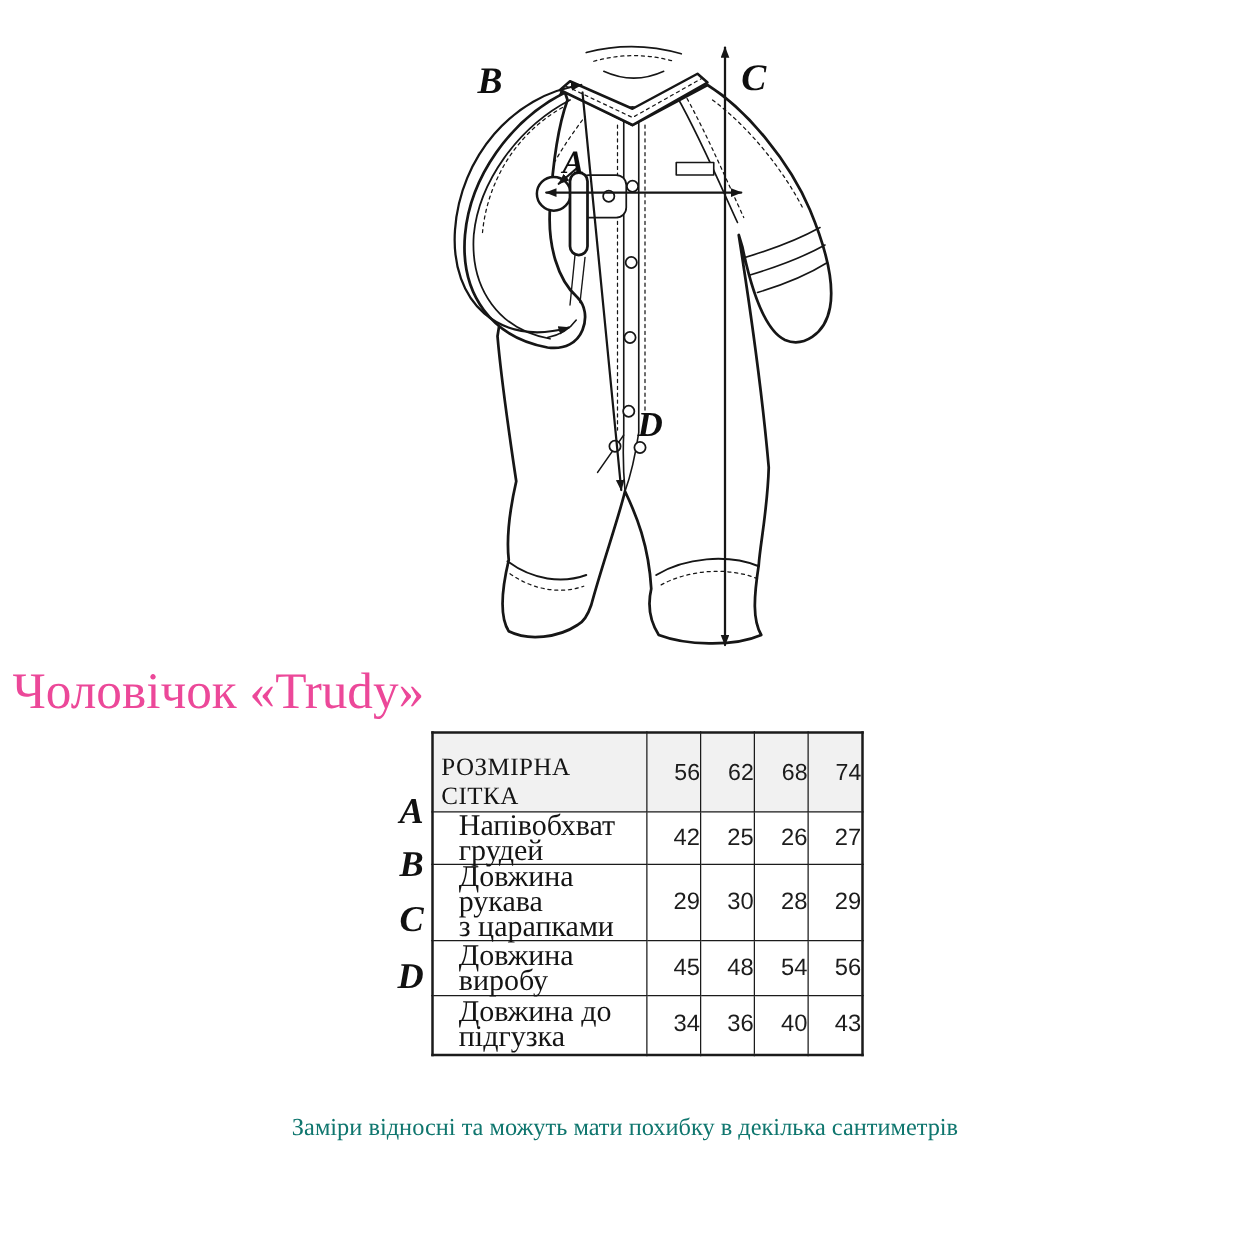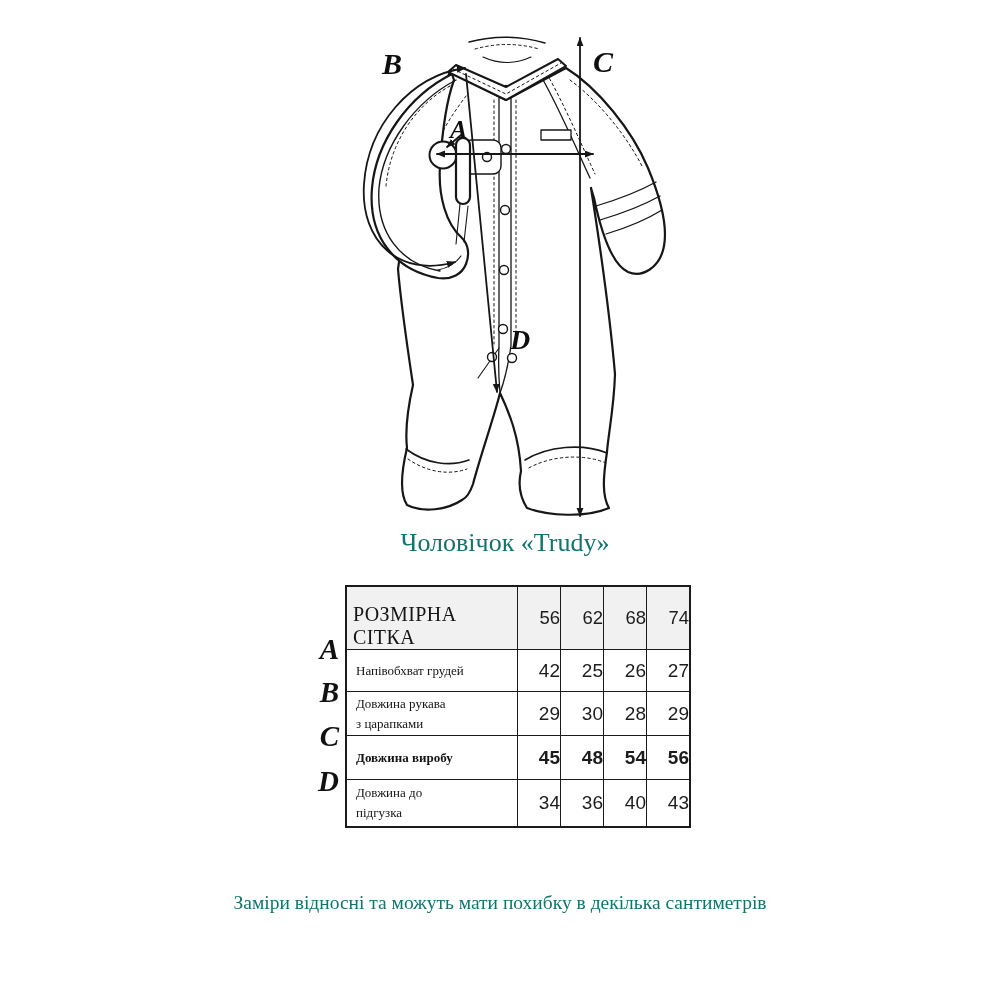--- a/index.html
+++ b/index.html
@@ -1,33 +1,33 @@
 <!DOCTYPE html>
 <html><head>
 <meta charset="utf-8">
 <style>
   html,body{margin:0;padding:0;background:#ffffff;}
   .page{position:relative;width:1000px;height:1000px;background:#fff;overflow:hidden;
         font-family:"Liberation Serif",serif;color:#161616;}
   .drawing{position:absolute;left:350px;top:16px;width:330px;height:514px;}
-  .page-title{position:absolute;left:10px;right:0;top:528px;text-align:center;
-        font-size:26px;color:#0f766e;}
+  .page-title{position:absolute;left:10px;right:0;top:528px;
+        font-size:41px;color:#ec4899;}
   .chart{position:absolute;left:295px;top:585px;}
   .row-letter{position:absolute;width:44px;text-align:right;
         font-family:"Liberation Serif",serif;font-style:italic;font-weight:bold;
         font-size:29px;line-height:34px;color:#111;}
   .rl-a{top:47px;} .rl-b{top:90px;} .rl-c{top:134px;} .rl-d{top:179px;}
   table.size-table{border-collapse:collapse;border:2.5px solid #1b1b1b;margin-left:50px;
         background:#fff;}
   .size-table th,.size-table td{border:1.5px solid #1b1b1b;padding:0;}
   .size-table th{background:#f1f1f1;font-weight:normal;}
   .col-label{width:170px;text-align:left;}
   .col-num{width:42px;text-align:right;}
-  .h-row{height:43px;} .r-a{height:42px;} .r-b{height:44px;} .r-c{height:44px;font-weight:bold;} .r-d{height:47px;}
-  .lbl{display:block;padding-left:9px;font-size:13px;line-height:20px;color:#141414;}
+  .h-row{height:43px;} .r-a{height:42px;} .r-b{height:44px;} .r-c{height:44px;} .r-d{height:47px;}
+  .lbl{display:block;padding-left:20px;font-size:24px;line-height:20px;color:#141414;}
   .hdr{display:block;padding-left:6px;font-size:20px;letter-spacing:.4px;color:#141414;margin-top:16px;}
   .num{font-family:"Liberation Sans",sans-serif;font-size:19px;color:#1c1c1c;}
   .size-table th .num{font-size:18.5px;}
   .footnote{position:absolute;left:0;right:0;top:892px;text-align:center;
         font-size:19.5px;color:#0f766e;}
   .mletter{font-family:"Liberation Serif",serif;font-style:italic;font-weight:bold;fill:#0e0e0e;}
 </style>
 </head>
 <body>
 

